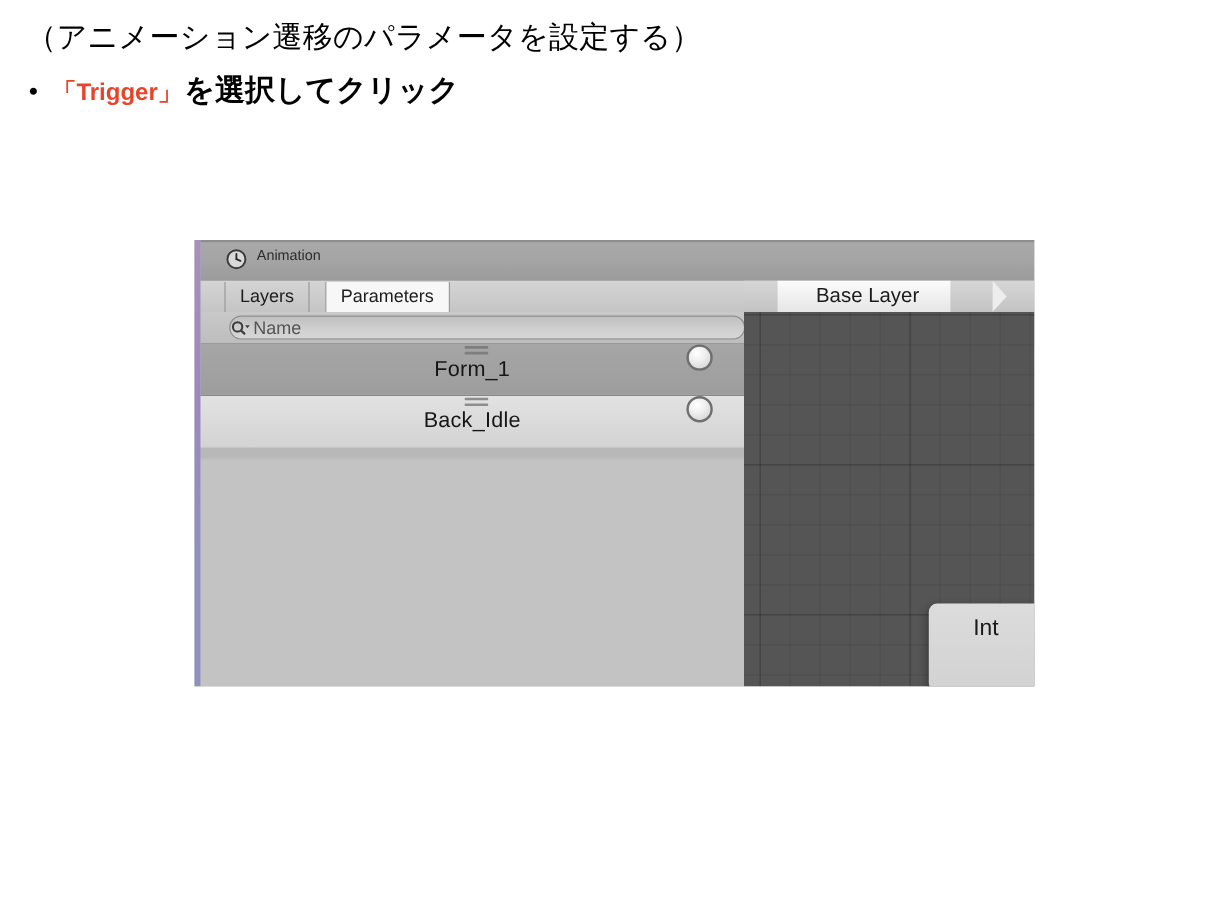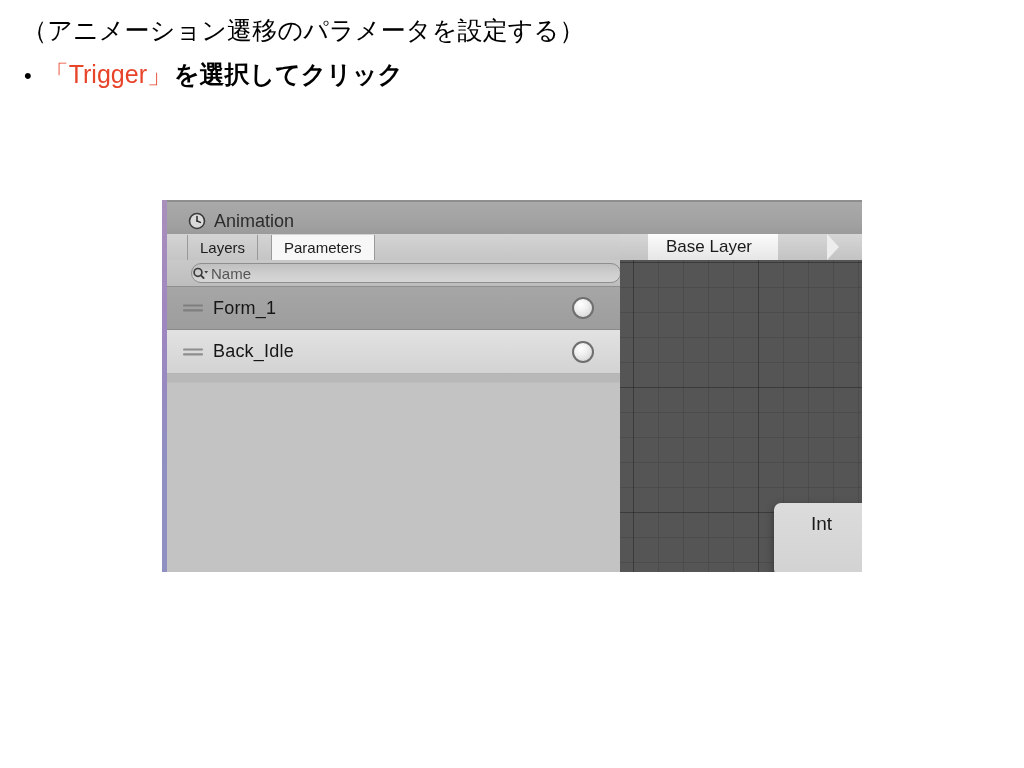--- a/index.html
+++ b/index.html
@@ -36,22 +36,22 @@
     align-items: baseline;
     white-space: nowrap;
   }
   .bullet-dot {
     font-size: 22px;
     line-height: 1;
     color: #000;
     margin-right: 12px;
   }
   .bullet-accent {
-    font-size: 25px;
-    font-weight: normal;
+    font-size: 20px;
+    font-weight: bold;
     color: #e8442a;
   }
   .bullet-rest {
     font-size: 25px;
     font-weight: bold;
     color: #000000;
     margin-left: 2px;
     font-family: Liberation Serif, serif;
   }
 
@@ -81,24 +81,23 @@
     height: 34px;
     background: linear-gradient(180deg,#a9a9a9 0%, #a3a3a3 55%, #9b9b9b 100%);
     border-top: 2px solid #8e8e8e;
     box-sizing: border-box;
   }
   .tab {
     position: absolute;
     top: 4px;
     height: 30px;
     display: flex;
-    align-items: center;
     padding: 0 14px 0 10px;
     box-sizing: border-box;
-    font-size: 18px;
+    font-size: 12px;
     color: #2c2c2c;
     border-radius: 4px 4px 0 0;
   }
   .tab-animation { left: 10px; }
   .tab-animator {
     left: 175px;
     background: linear-gradient(180deg,#f4f4f4 0%, #e2e2e2 100%);
     border-top: 3px solid #3d7fd6;
     box-shadow: 0 0 0 1px #8d8d8d;
   }
@@ -186,20 +185,21 @@
     left: 5px; top: 86px;
     width: 453px;
     background: #cdcdcd;
   }
   .param-row {
     position: relative;
     height: 44px;
     display: flex;
     align-items: center;
     box-sizing: border-box;
+    flex-direction: column;
   }
   .param-row.sel {
     background: linear-gradient(180deg,#a6a6a6 0%, #9d9d9d 100%);
     border-top: 1px solid #8f8f8f;
     border-bottom: 1px solid #8a8a8a;
   }
   .param-row.alt {
     background: linear-gradient(180deg,#e2e2e2 0%, #d3d3d3 100%);
     border-bottom: 1px solid #b4b4b4;
   }
@@ -256,21 +256,21 @@
     position: absolute;
     left: 458px; top: 34px;
     right: 0; height: 26px;
     background: linear-gradient(180deg,#d6d6d6 0%, #c3c3c3 100%);
     box-sizing: border-box;
   }
   .breadcrumb {
     position: absolute;
     left: 28px; top: 0;
     height: 26px;
-    padding: 0 26px 0 18px;
+    padding: 0 26px 0 32px;
     display: flex;
     align-items: center;
     font-size: 17px;
     color: #1b1b1b;
     background: linear-gradient(180deg,#fbfbfb 0%, #e6e6e6 100%);
     box-sizing: border-box;
   }
   .breadcrumb-arrow {
     position: absolute;
     left: 207px; top: 0;

